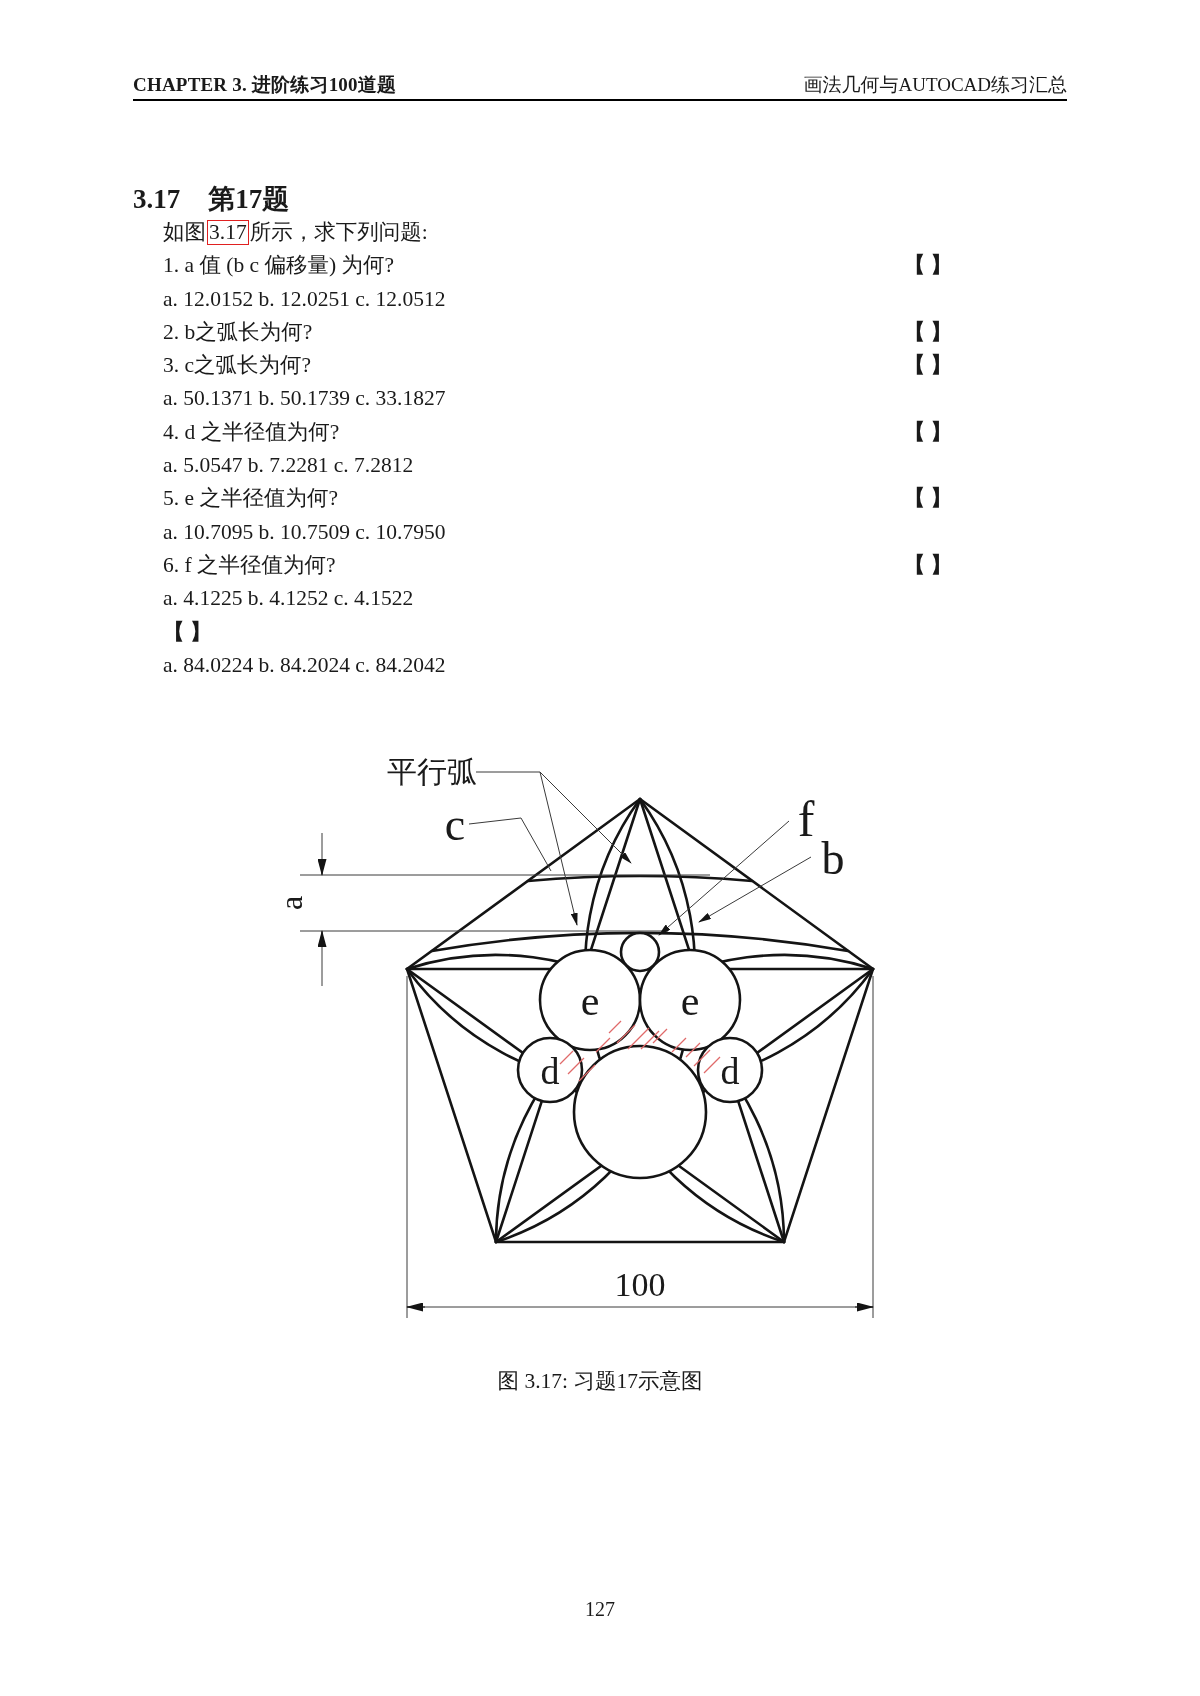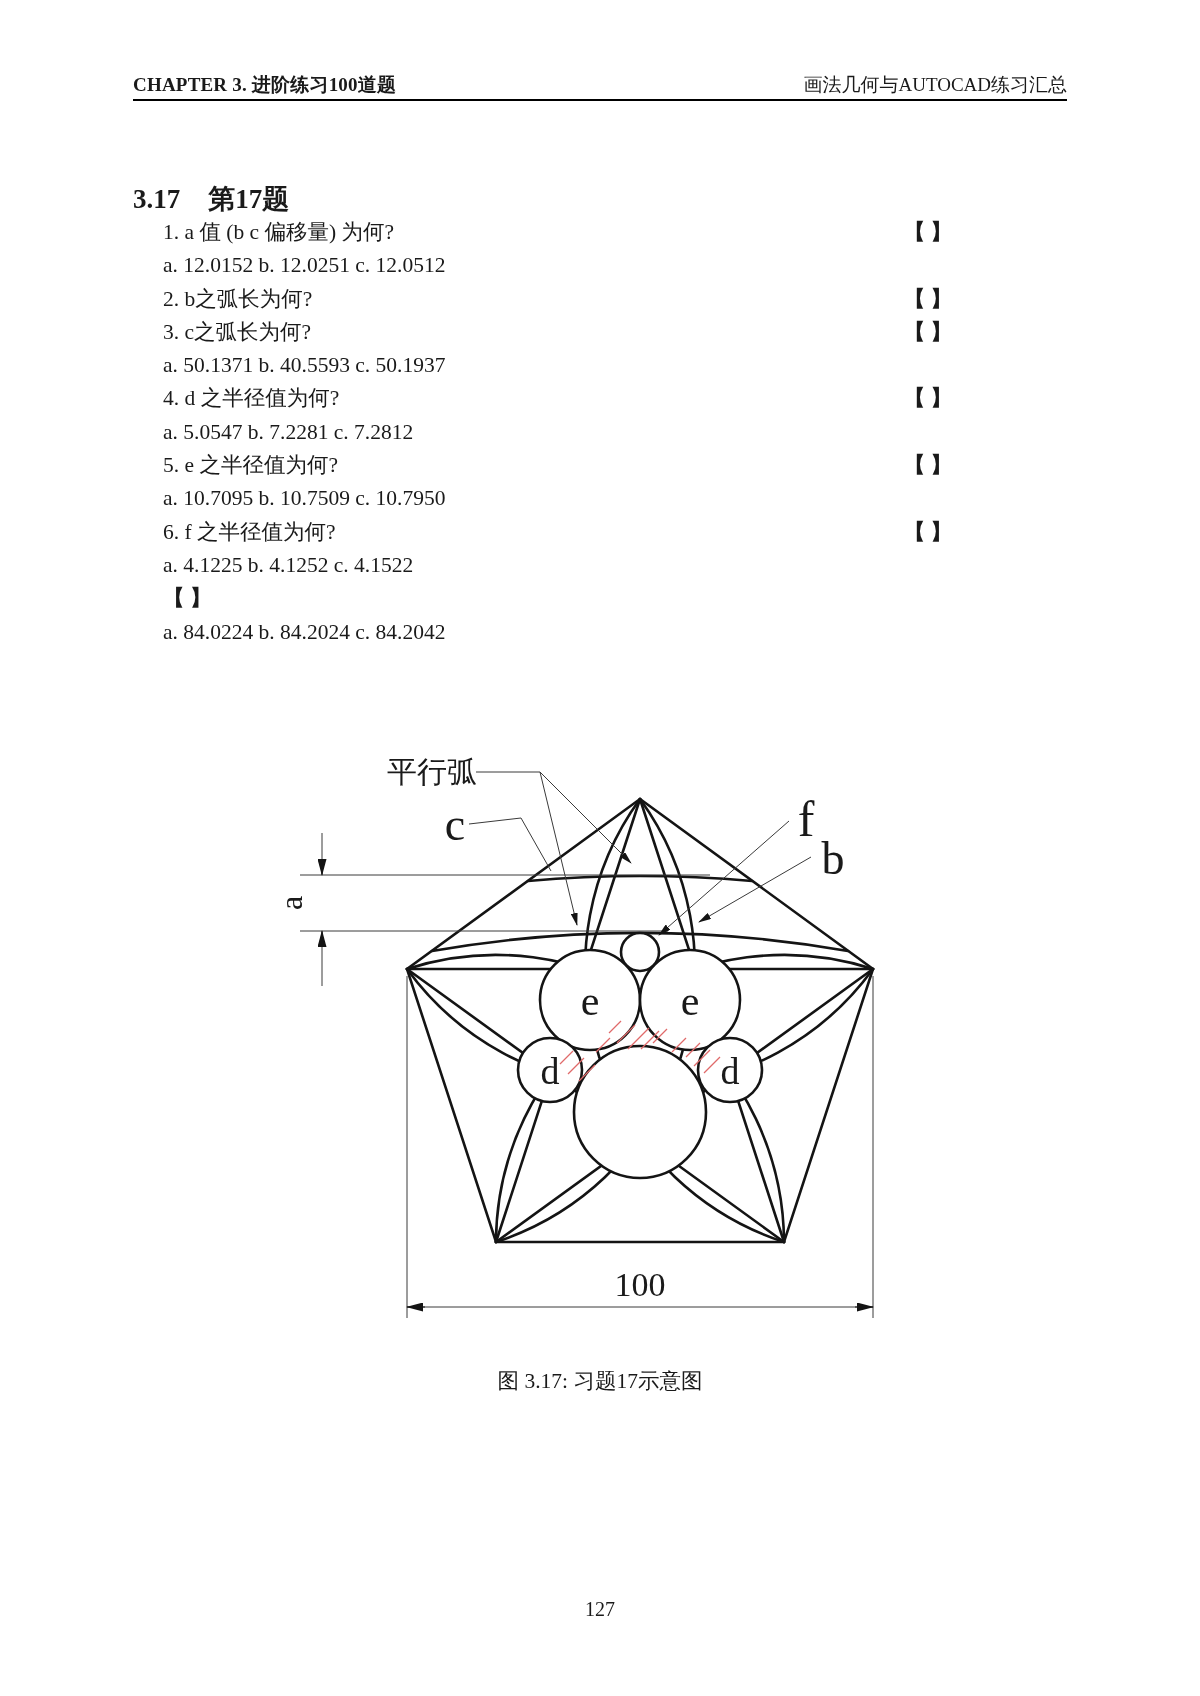--- a/index.html
+++ b/index.html
@@ -27,26 +27,29 @@
 
 <div class="abs" id="header-left">CHAPTER 3.  进阶练习100道题</div>
 <div class="abs" id="header-right">画法几何与AUTOCAD练习汇总</div>
 <div class="abs" id="header-rule"></div>
 
 <div class="abs" id="section-title">
   <span class="num">3.17</span><span>第17题</span>
 </div>
 
 <div class="abs" id="body-text">
+  <div class="qline">
+    <span><span>如图</span><span class="refbox">3.17</span><span>所示，求下列问题:</span></span>
+  </div>
   <div id="questions-container">
       <div class="qline"><span>1. a 值 (b c 偏移量) 为何?</span><span class="bracket">【 】</span></div>
       <div class="qline"><span>a. 12.0152 b. 12.0251 c. 12.0512</span></div>
       <div class="qline"><span>2. b之弧长为何?</span><span class="bracket">【 】</span></div>
       <div class="qline"><span>3. c之弧长为何?</span><span class="bracket">【 】</span></div>
-      <div class="qline"><span>a. 50.1371 b. 40.5593 c. 50.1937</span></div>
+      <div class="qline"><span>a. 50.1371 b. 50.1739 c. 33.1827</span></div>
       <div class="qline"><span>4. d 之半径值为何?</span><span class="bracket">【 】</span></div>
       <div class="qline"><span>a. 5.0547 b. 7.2281 c. 7.2812</span></div>
       <div class="qline"><span>5. e 之半径值为何?</span><span class="bracket">【 】</span></div>
       <div class="qline"><span>a. 10.7095 b. 10.7509 c. 10.7950</span></div>
       <div class="qline"><span>6. f 之半径值为何?</span><span class="bracket">【 】</span></div>
       <div class="qline"><span>a. 4.1225 b. 4.1252 c. 4.1522</span></div>
       <div class="qline"><span class="bracket">【 】</span></div>
       <div class="qline"><span>a. 84.0224 b. 84.2024 c. 84.2042</span></div>
     </div>
 </div>

